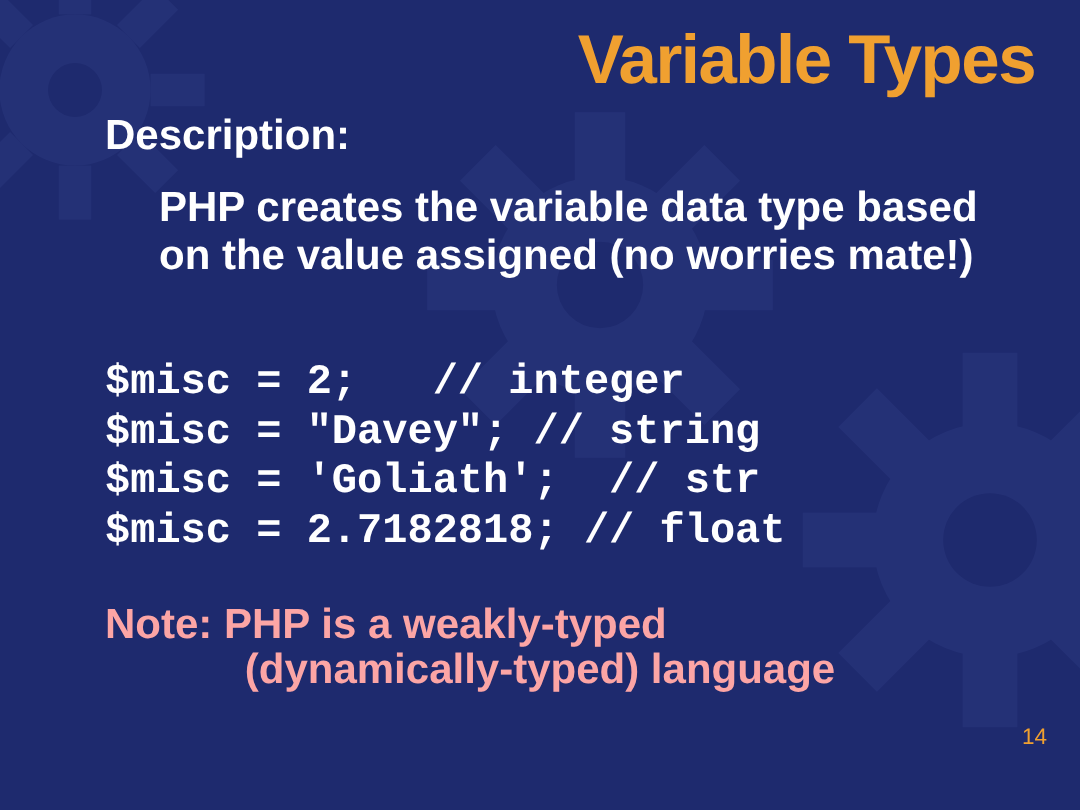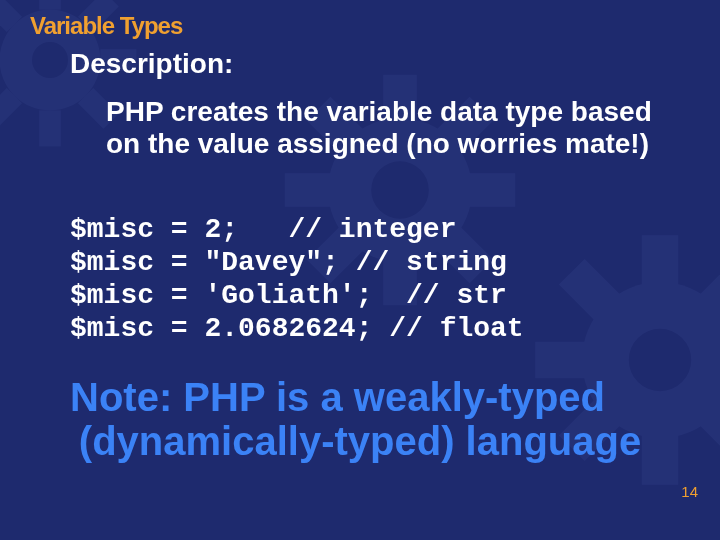--- a/index.html
+++ b/index.html
@@ -16,23 +16,23 @@
   }
   .slide {
     position: relative;
     width: 720px;
     height: 540px;
     padding: 12px 30px 0 70px;
   }
   .title {
     font-family: "Arial Black", Arial, sans-serif;
     font-weight: 900;
-    font-size: 24px;
+    font-size: 46px;
     color: #f0a030;
-    text-align: left;
+    text-align: right;
     letter-spacing: -1px;
     margin-bottom: 8px;
     margin-left: -40px;
   }
   .content {
     color: #ffffff;
     font-size: 28px;
     font-weight: bold;
     line-height: 1.15;
   }
@@ -42,22 +42,22 @@
   .code-block {
     font-family: "Courier New", Courier, monospace;
     font-weight: bold;
     font-size: 28px;
     color: #ffffff;
     white-space: pre;
     line-height: 1.18;
     margin-bottom: 30px;
   }
   .note {
-    color: #3b82f6;
-    font-size: 40px;
+    color: #fca5a5;
+    font-size: 28px;
     font-weight: bold;
     line-height: 1.1;
   }
   .note-cont {
     text-align: center;
     margin-left: -40px;
   }
   .page-num {
     position: absolute;
     right: 22px;
@@ -123,20 +123,20 @@
 
   <div class="title">Variable Types</div>
 
   <div class="content">
     <div class="desc-label">Description:</div>
     <div class="desc-body">PHP creates the variable data type based on the value assigned (no worries mate!)</div>
 
     <div class="code-block"><span>$misc = 2;   // integer</span>
 <span>$misc = "Davey"; // string</span>
 <span>$misc = 'Goliath';  // str</span>
-<span>$misc = 2.0682624; // float</span></div>
+<span>$misc = 2.7182818; // float</span></div>
 
     <div class="note">Note: PHP is a weakly-typed</div>
     <div class="note note-cont">(dynamically-typed) language</div>
   </div>
 
   <div class="page-num">14</div>
 </div>
 
 </body></html>

